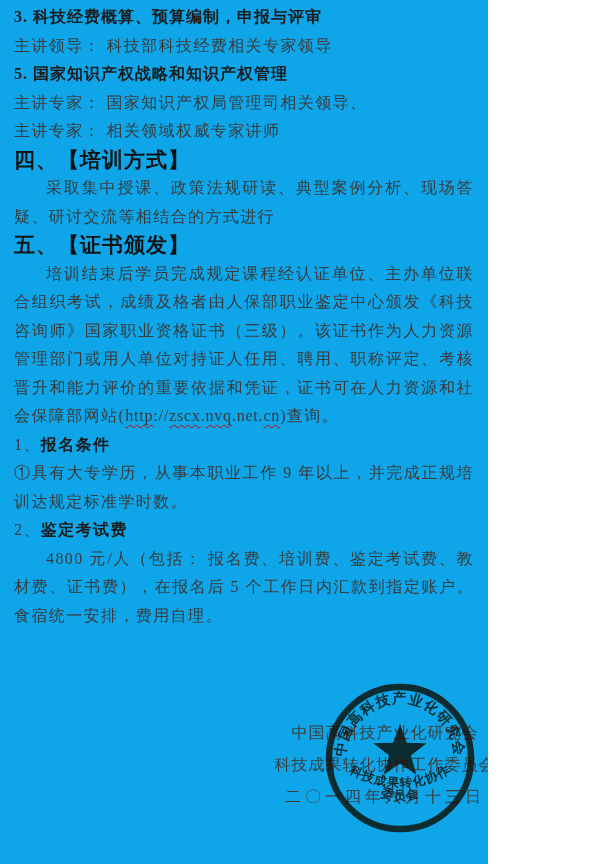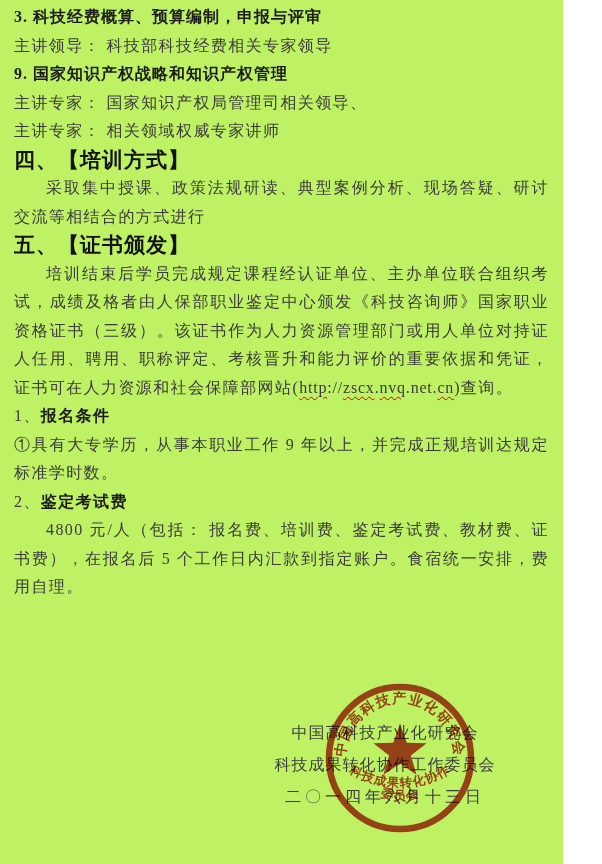--- a/index.html
+++ b/index.html
@@ -1,19 +1,19 @@
 <!DOCTYPE html>
 <html><head>
 <meta charset="utf-8">
 <style>
   html,body { margin:0; padding:0; background:#ffffff; }
   .page {
     position:relative;
-    width:563px; height:864px;
-    background:#bef264;
+    width:488px; height:864px;
+    background:#0ea5e9;
     overflow:hidden;
     font-family:"Liberation Serif","DejaVu Serif",serif;
   }
   .doc {
     padding:3px 14px 0 14px;
     color:#3b3b3b;
     font-size:16px;
     line-height:28.5px;
     letter-spacing:1.4px;
     text-align:justify;
@@ -63,21 +63,21 @@
 </style>
 </head>
 <body>
 
 <div class="page">
   <div class="doc">
 
     <p class="course-title">3. 科技经费概算、预算编制，申报与评审</p>
     <p>主讲领导： 科技部科技经费相关专家领导</p>
 
-    <p class="course-title">9. 国家知识产权战略和知识产权管理</p>
+    <p class="course-title">5. 国家知识产权战略和知识产权管理</p>
     <p>主讲专家： 国家知识产权局管理司相关领导、</p>
 
     <p>主讲专家： 相关领域权威专家讲师</p>
 
     <p class="sec-heading">四、【培训方式】</p>
     <p class="indent">采取集中授课、政策法规研读、典型案例分析、现场答疑、研讨交流等相结合的方式进行</p>
 
     <p class="sec-heading">五、【证书颁发】</p>
 
     <p class="indent"><span>培训结束后学员完成规定课程经认证单位、主办单位联合组织考试，成绩及格者由人保部职业鉴定中心颁发《科技咨询师》国家职业资格证书（三级）。该证书作为人力资源管理部门或用人单位对持证人任用、聘用、职称评定、考核晋升和能力评价的重要依据和凭证，证书可在人力资源和社会保障部网站(</span><span class="url-seg sq">http</span><span class="url-seg">://</span><span class="url-seg sq">zscx</span><span class="url-seg">.</span><span class="url-seg sq">nvq</span><span class="url-seg">.</span><span class="url-seg">net</span><span class="url-seg">.</span><span class="url-seg sq">cn</span><span>)查询。</span></p>

